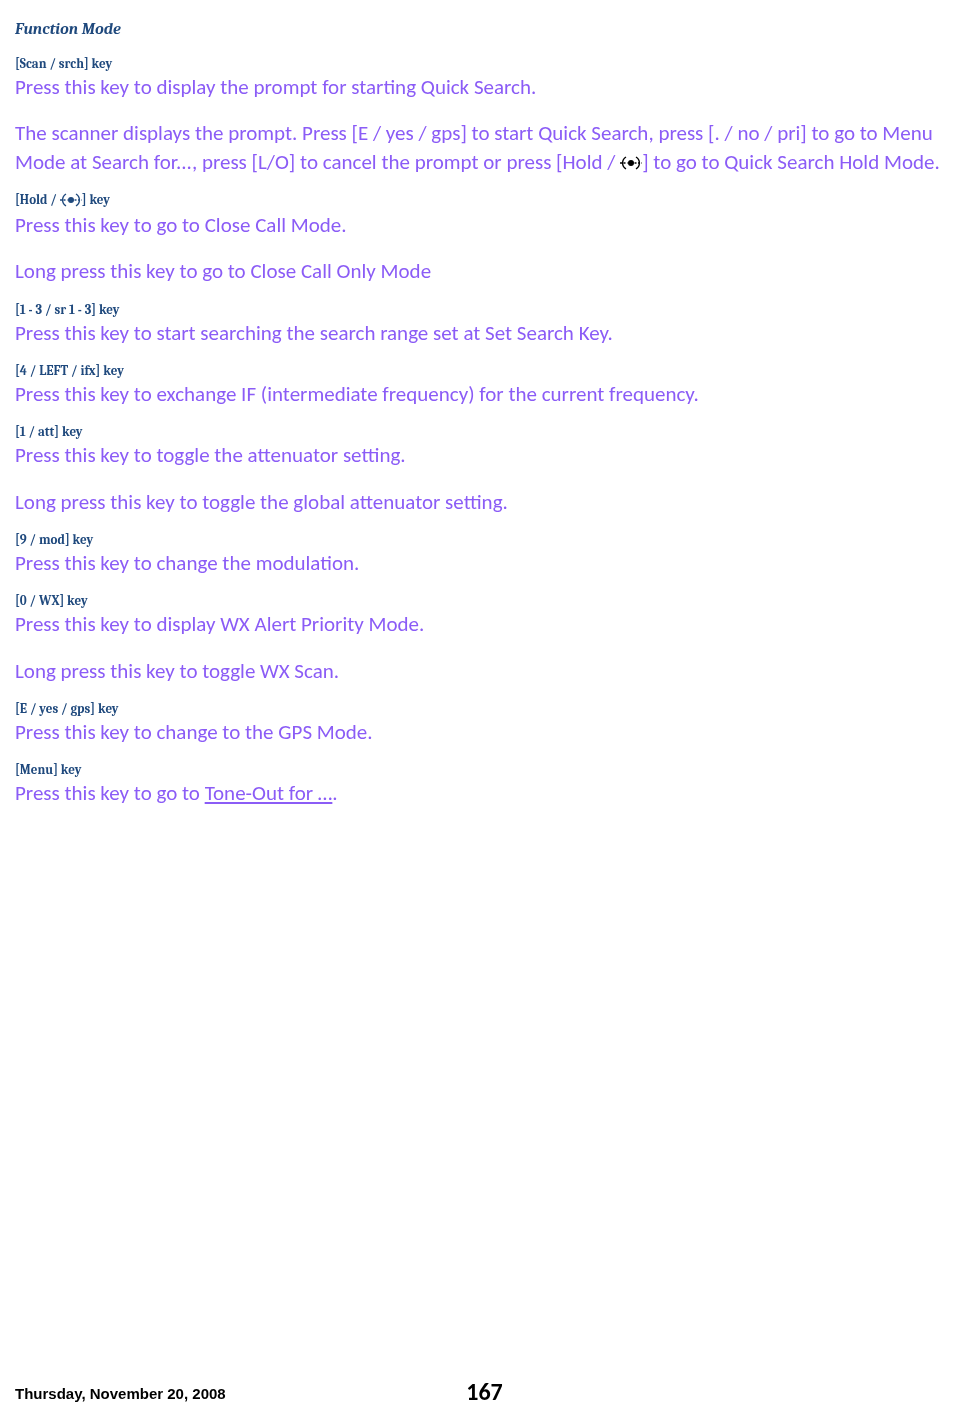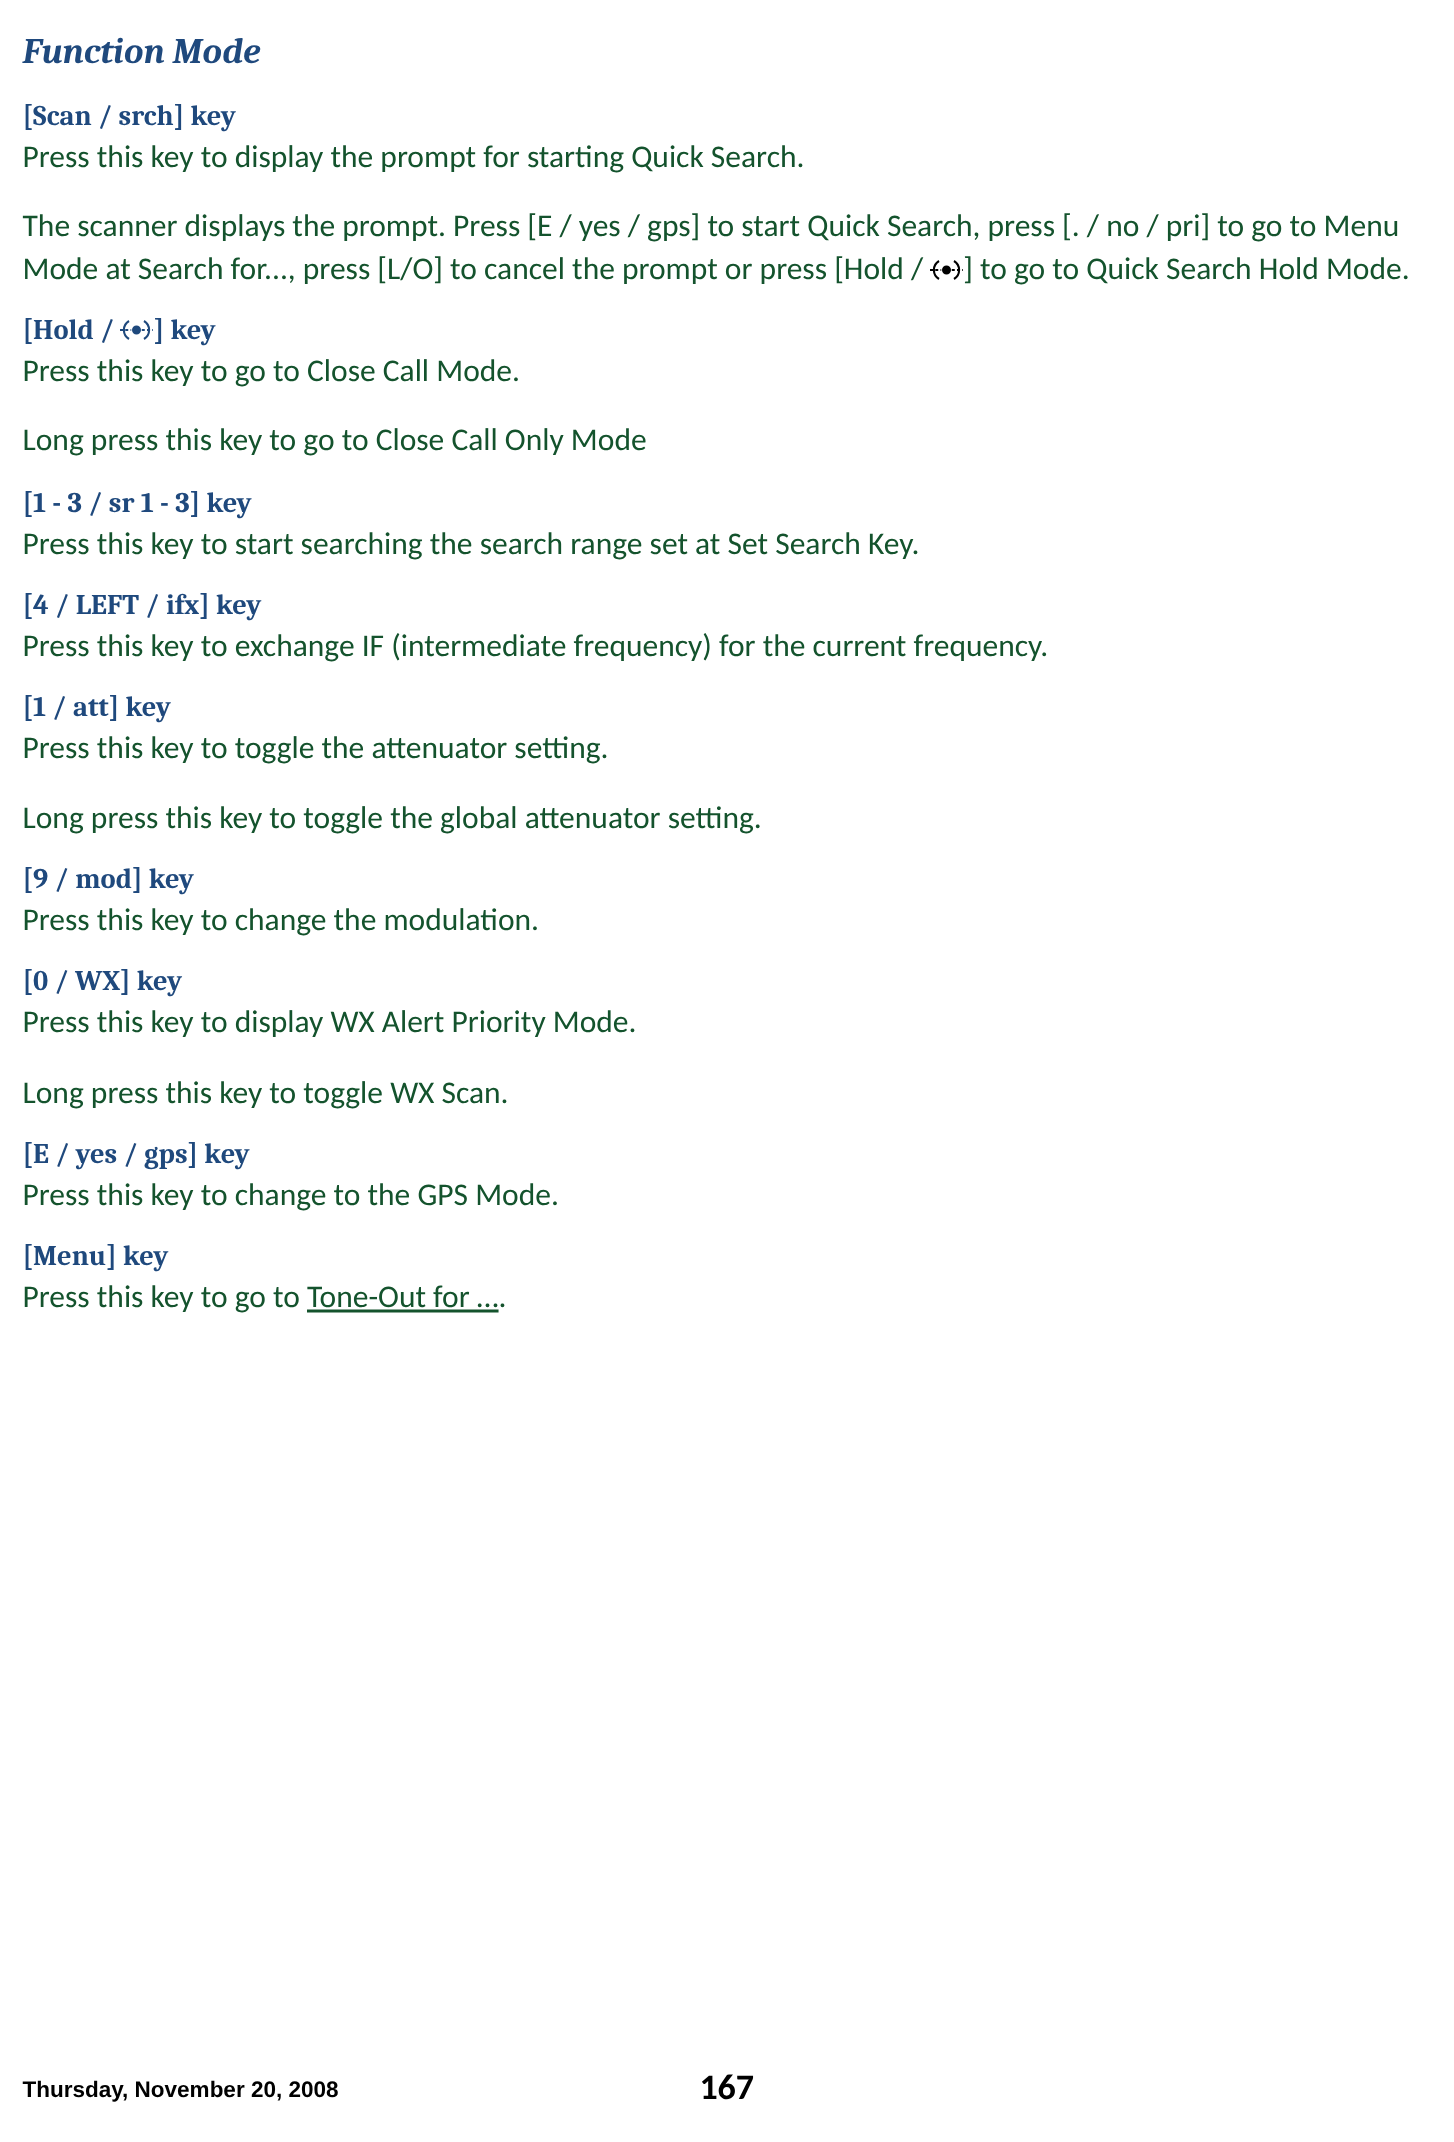--- a/index.html
+++ b/index.html
@@ -11,34 +11,34 @@
     width: 969px;
     box-sizing: border-box;
     position: relative;
     min-height: 1428px;
   }
   .section-title {
     font-family: Cambria, Georgia, serif;
     font-style: italic;
     font-weight: bold;
     color: #1f497d;
-    font-size: 24px;
+    font-size: 16px;
     margin-bottom: 18px;
   }
   .key-heading {
     font-family: Cambria, Georgia, serif;
     font-weight: bold;
     color: #1f497d;
-    font-size: 19px;
+    font-size: 13px;
     margin-top: 16px;
     margin-bottom: 0;
   }
   .body-text {
     font-family: Calibri, Arial, sans-serif;
-    color: #14532d;
+    color: #8b5cf6;
     margin: 2px 0 0 0;
     line-height: 1.35;
   }
   .para-gap {
     margin-top: 18px;
   }
   .link {
     text-decoration: underline;
   }
   .cc-icon {

